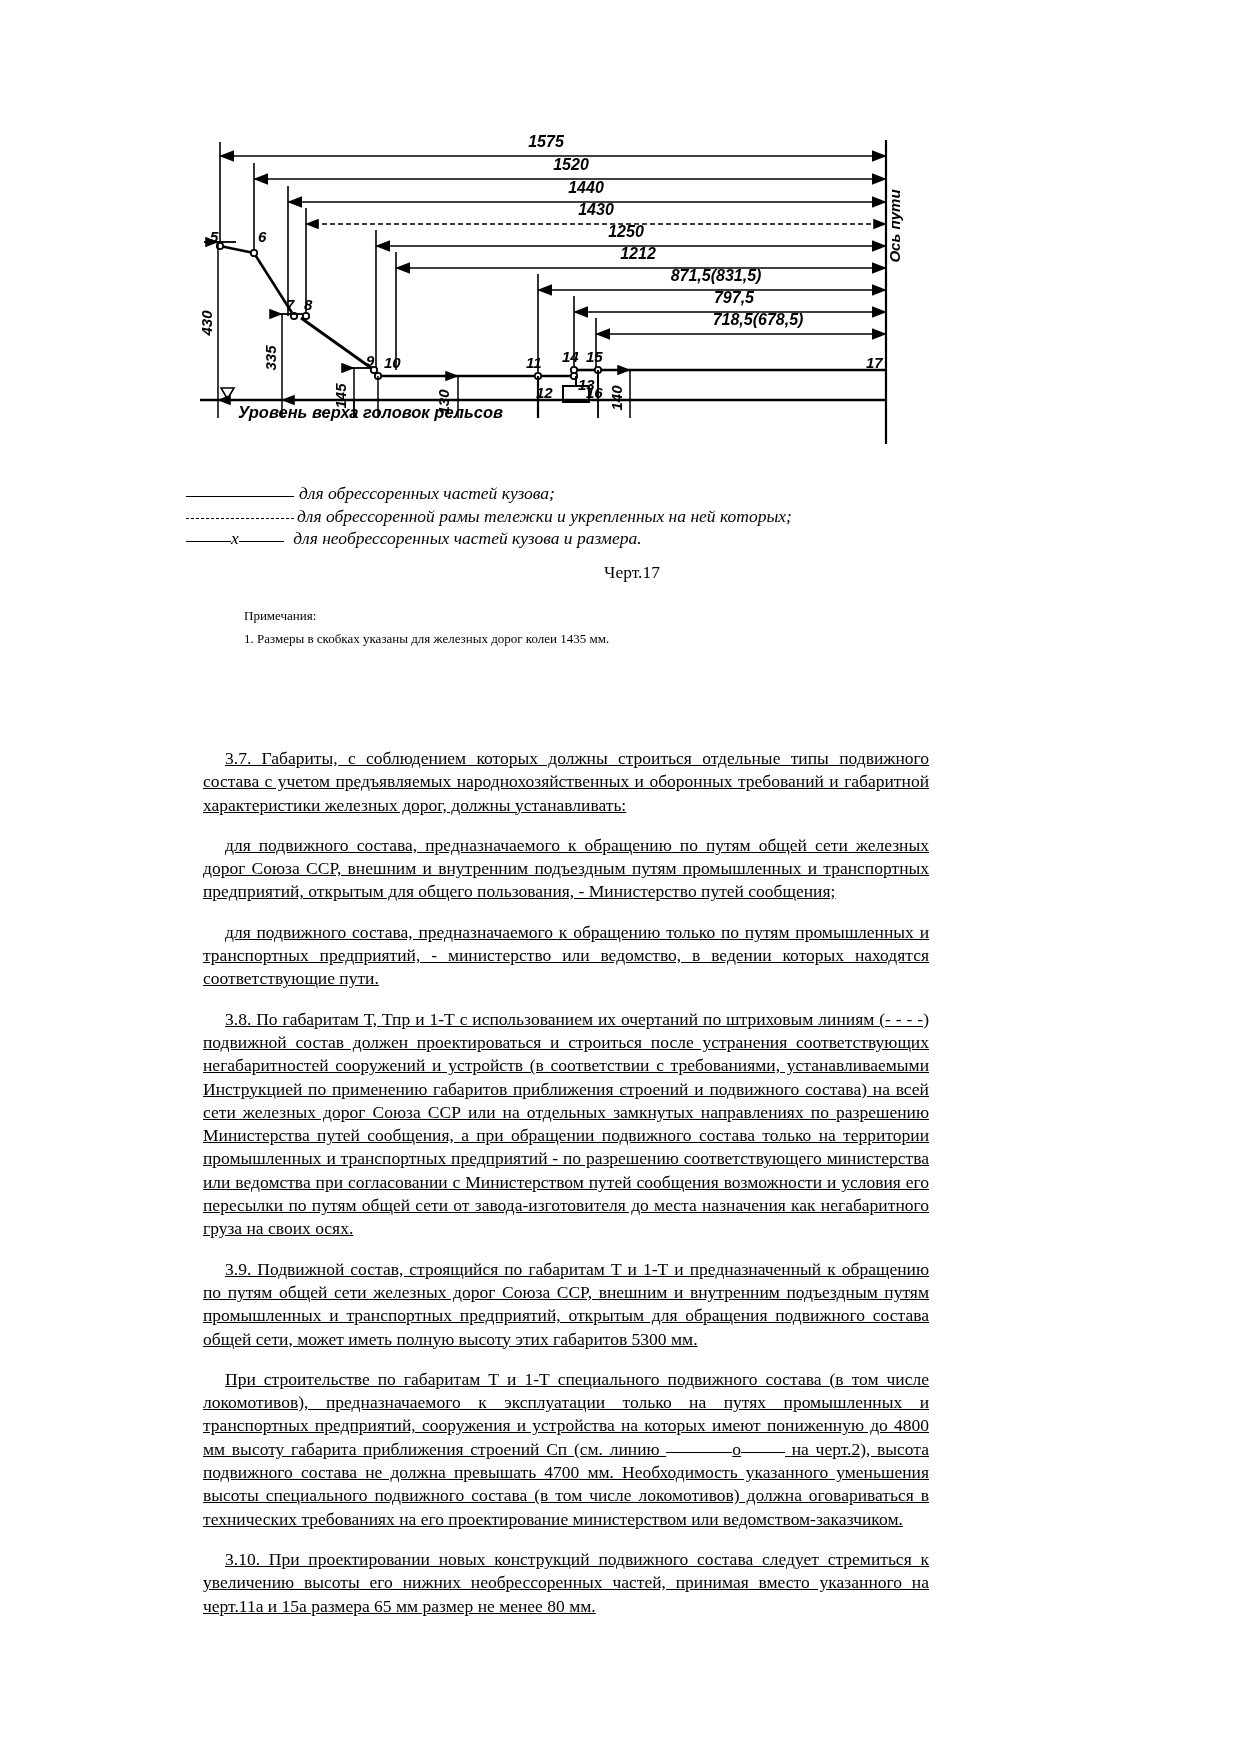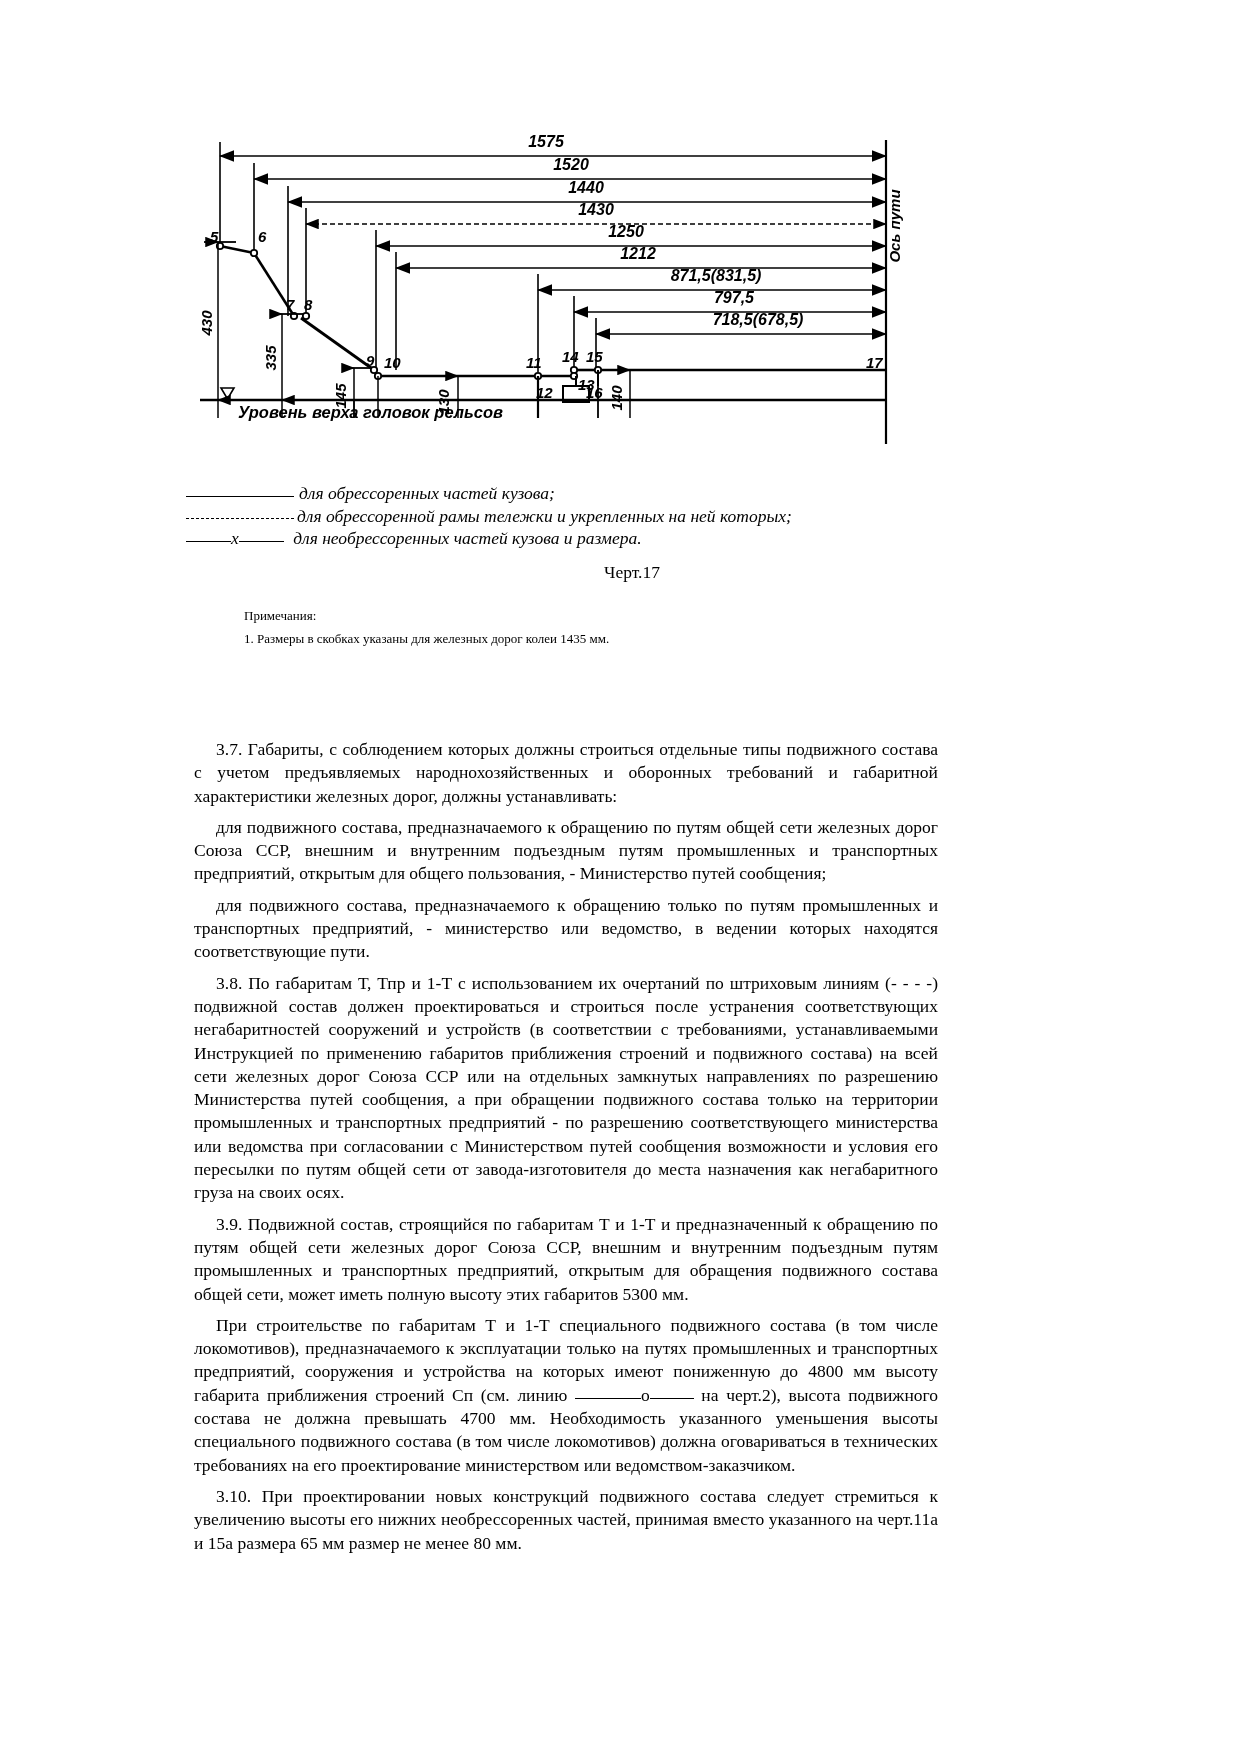--- a/index.html
+++ b/index.html
@@ -60,21 +60,21 @@
     font-size:13px;line-height:23.2px;margin-left:36px;
   }
   .notes p{margin:0;}
   .notes .just{text-align:justify;text-justify:inter-word;}
   .ind{display:inline-block;width:22px;}
 
   .body{
     position:absolute;left:186px;top:730px;width:760px;
     font-size:17.5px;line-height:23.3px;
   }
-  .body p{margin:8px;text-align:justify;text-justify:inter-word;}
+  .body p{margin:17px;text-align:justify;text-justify:inter-word;text-decoration:underline;}
   .in{display:inline-block;width:22px;}
   .sp-line{
     display:inline-block;width:66px;border-bottom:1.2px solid #000;height:0;
     vertical-align:2px;
   }
   .sp-line2{
     display:inline-block;width:44px;border-bottom:1.2px solid #000;height:0;
     vertical-align:2px;
   }
 

